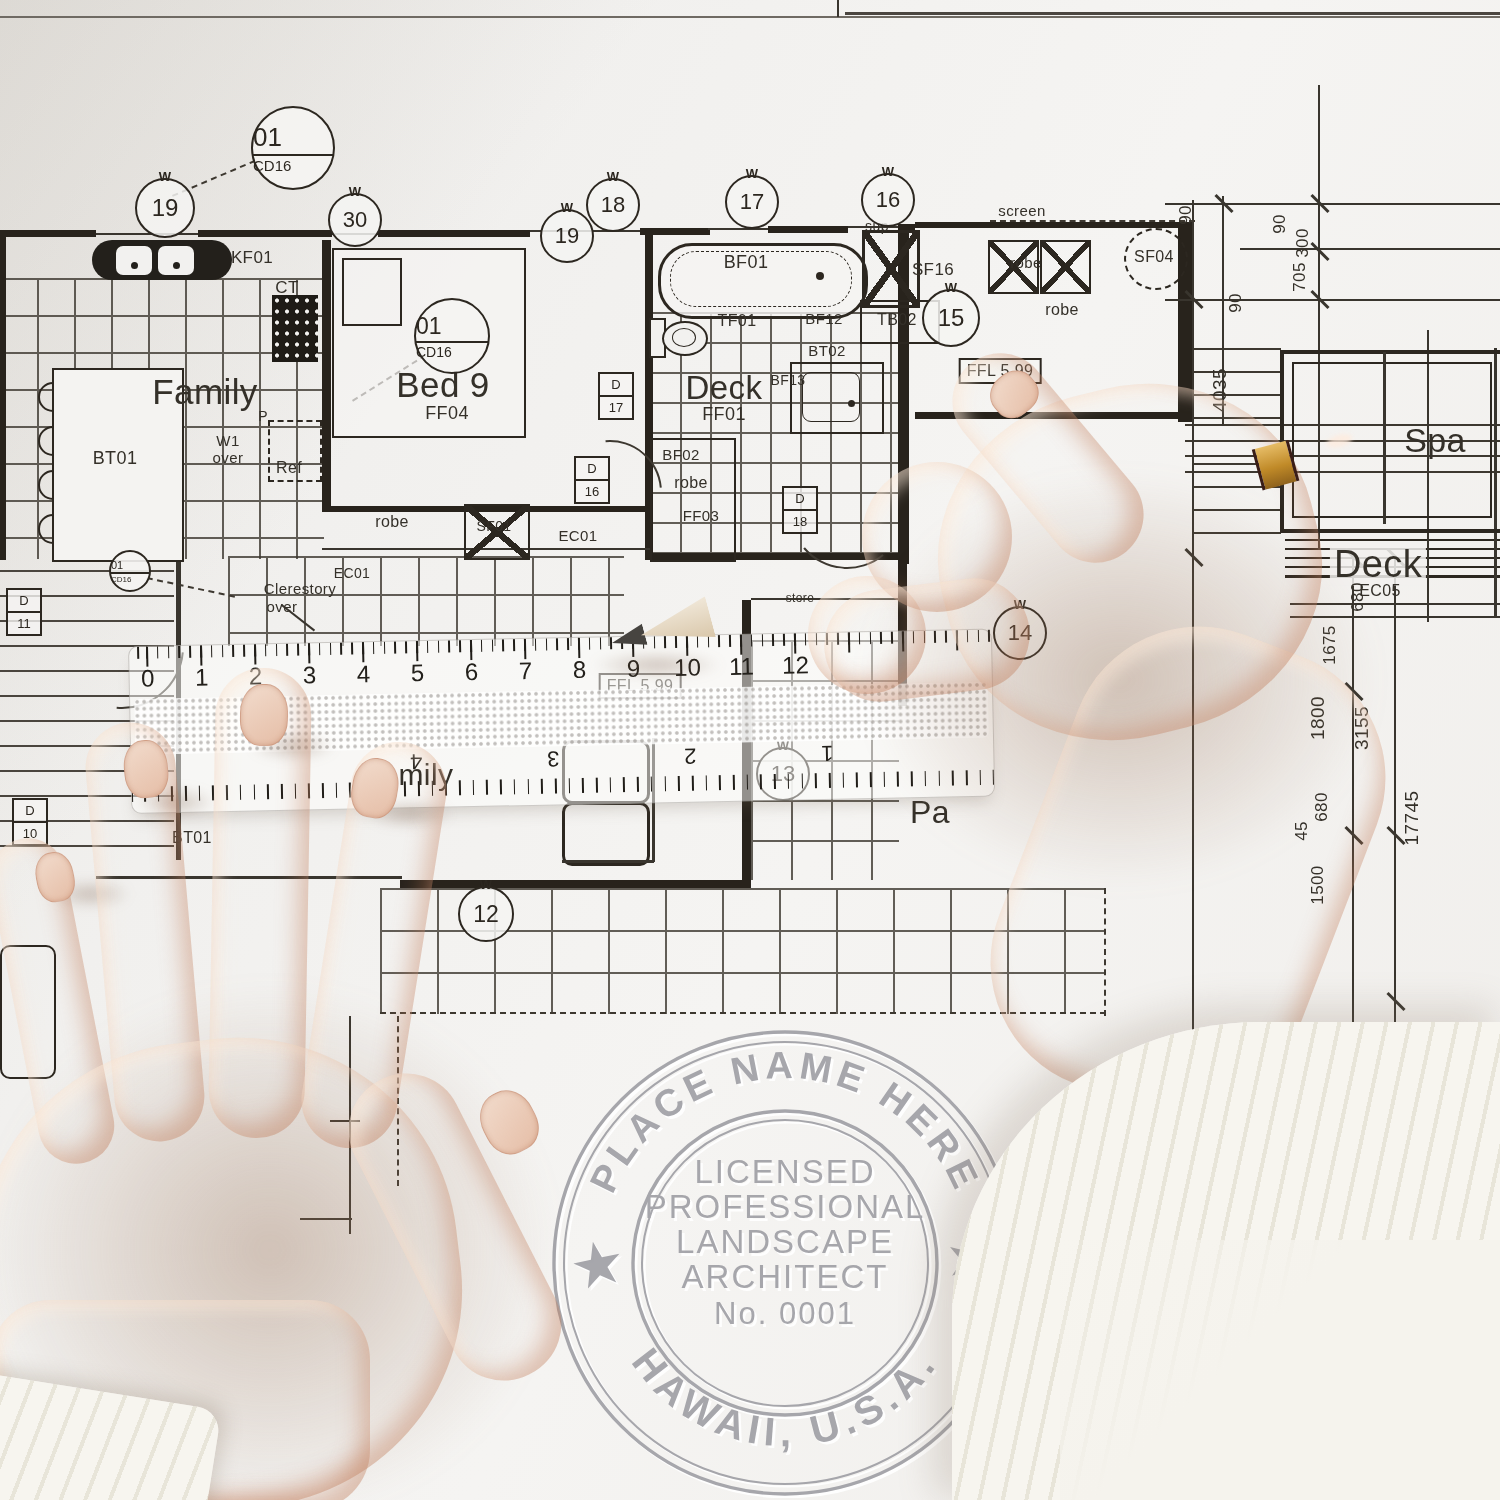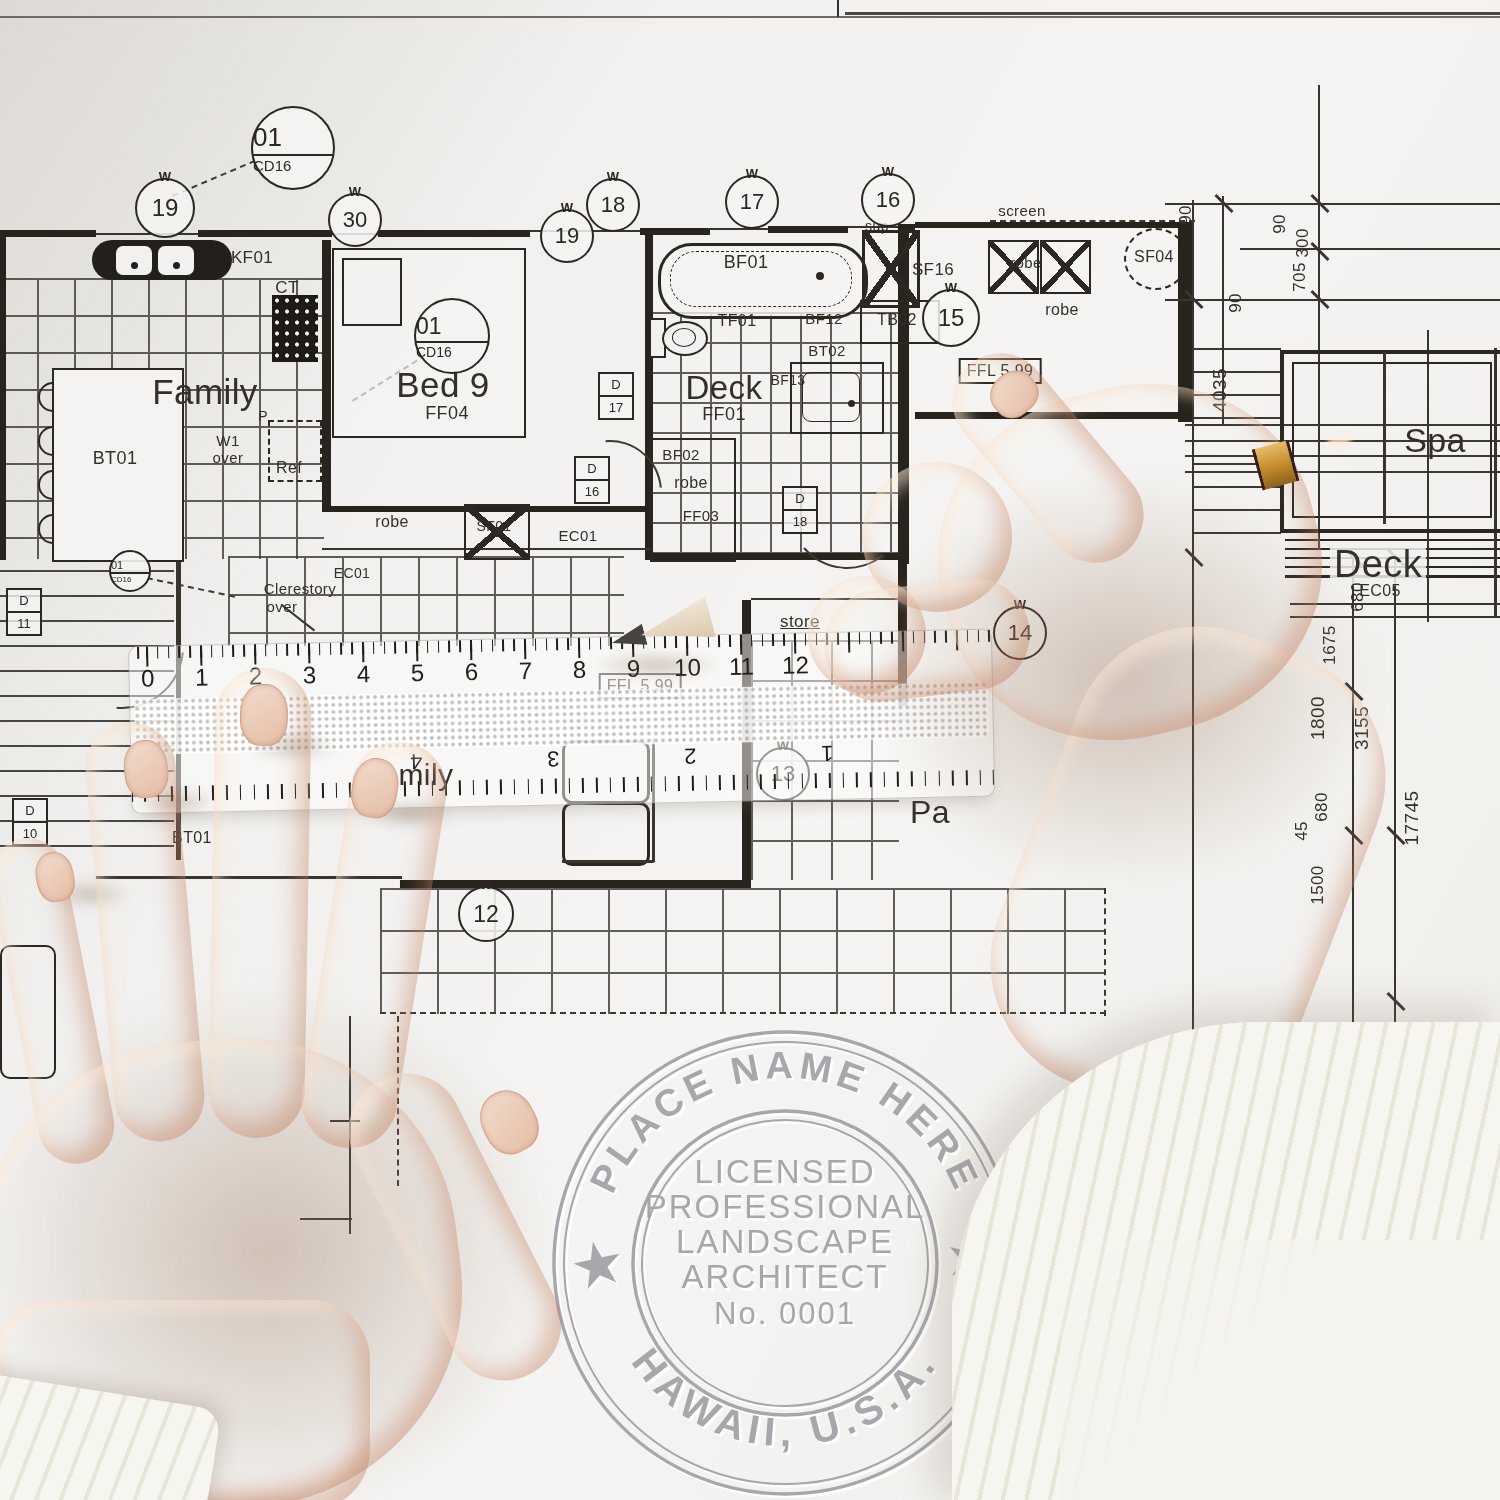--- a/index.html
+++ b/index.html
@@ -219,21 +219,21 @@
   <span class="lbl" style="left:691px;top:483px;font-size:16px;">robe</span>
   <span class="lbl" style="left:681px;top:454px;font-size:15px;">BF02</span>
   <span class="lbl" style="left:701px;top:515px;font-size:15px;">FF03</span>
   <span class="lbl" style="left:877px;top:226px;font-size:14px;">sup</span>
   <span class="lbl" style="left:933px;top:270px;font-size:17px;">SF16</span>
   <span class="lbl" style="left:897px;top:320px;font-size:16px;">TB02</span>
   <span class="lbl" style="left:1026px;top:262px;font-size:15px;">robe</span>
   <span class="lbl" style="left:1154px;top:257px;font-size:16px;">SF04</span>
   <span class="lbl" style="left:1062px;top:310px;font-size:16px;">robe</span>
   <span class="lbl" style="left:1022px;top:210px;font-size:15px;">screen</span>
-  <span class="lbl" style="left:800px;top:622px;font-size:17px;text-decoration:underline;">store</span>
+  <span class="lbl" style="left:800px;top:598px;font-size:12px;">store</span>
   <span class="lbl" style="left:408px;top:775px;font-size:30px;z-index:32;">Family</span>
   <span class="lbl" style="left:192px;top:838px;font-size:16px;">BT01</span>
   <span class="lbl" style="left:930px;top:812px;font-size:32px;">Pa</span>
   <span class="lbl" style="left:1435px;top:440px;font-size:34px;">Spa</span>
   <span class="lbl" style="left:1378px;top:564px;font-size:38px;background:rgba(242,241,239,.85);padding:0 4px;">Deck</span>
   <span class="lbl" style="left:1380px;top:591px;font-size:16px;">EC05</span>
   <span class="lbl" style="left:1000px;top:371px;font-size:16px;border:2px solid #2c2720;padding:2px 6px;background:rgba(245,244,242,.85);">FFL 5.99</span>
   <span class="lbl" style="left:640px;top:686px;font-size:16px;border:2px solid #2c2720;padding:2px 6px;z-index:29;">FFL 5.99</span>
 
   <span class="lbl dim" style="left:1186px;top:215px;font-size:17px;">90</span>

